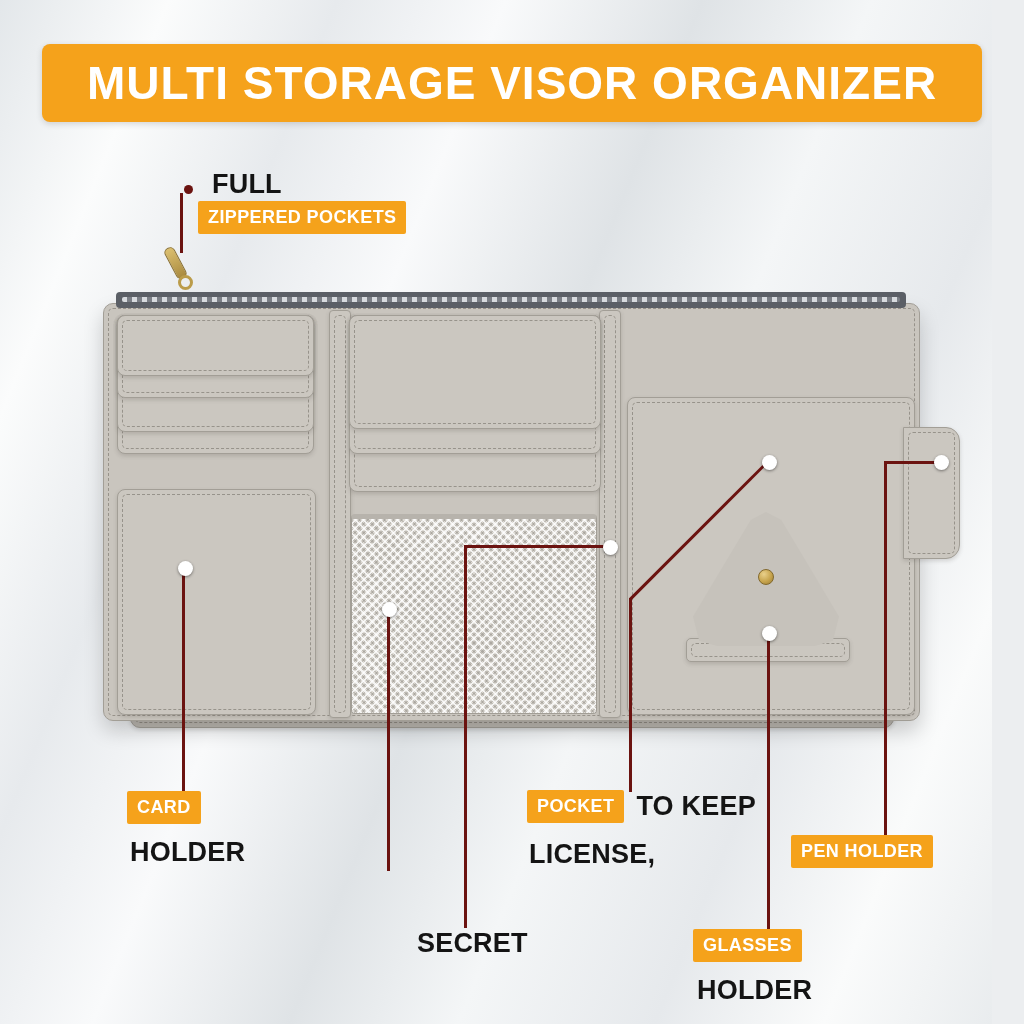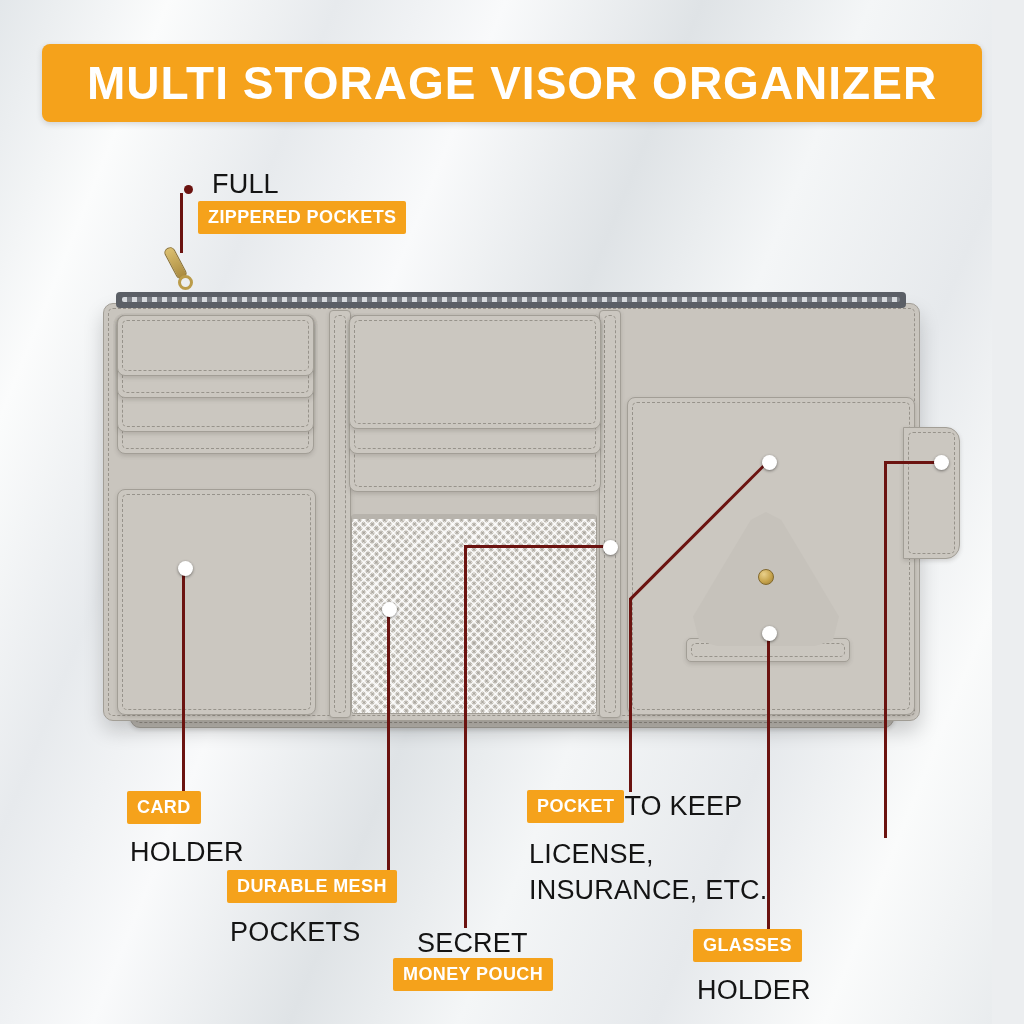--- a/index.html
+++ b/index.html
@@ -78,28 +78,28 @@
   
   .cl{ position:absolute; background:#6b1310; z-index:5; }
   .cl-dot{ position:absolute; width:9px; height:9px; border-radius:50%; background:#6b1310; z-index:5; }
   .dot{
     position:absolute; width:15px; height:15px; border-radius:50%; background:#ffffff;
     box-shadow:0 1px 3px rgba(0,0,0,.45); z-index:6;
   }
 
   
   .pos{ position:absolute; z-index:7; }
-  .row{ display:flex; align-items:center; }
+  .row{ display:flex; align-items:center; gap:12px; }
   .badge{
     display:inline-block; background:#F5A21B; color:#ffffff; font-weight:800;
     font-size:18px; line-height:1; padding:7px 10px 8px; letter-spacing:.4px;
     white-space:nowrap; border-radius:2px;
   }
   .plain{
-    display:inline-block; color:#141414; font-size:27px; font-weight:400;
+    display:inline-block; color:#141414; font-size:27px; font-weight:700;
     letter-spacing:.2px; white-space:nowrap; line-height:1.2;
   }
 </style>
 </head>
 <body>
 
 <div class="stage">
 
   <div class="banner">
     <h1>MULTI STORAGE VISOR ORGANIZER</h1>
@@ -171,46 +171,37 @@
     <span class="badge">ZIPPERED POCKETS</span>
   </div>
 
   <div class="pos" style="left:127px; top:791px;text-decoration:underline;">
     <span class="badge">CARD</span>
   </div>
   <div class="pos" style="left:130px; top:836px;">
     <span class="plain">HOLDER</span>
   </div>
 
-  <div class="pos" style="left:227px; top:870px;">
-    <span class="badge">DURABLE MESH</span>
-  </div>
-  <div class="pos" style="left:230px; top:916px;">
-    <span class="plain">POCKETS</span>
-  </div>
 
   <div class="pos" style="left:401px; top:927px;margin-left:16px;">
     <span class="plain">SECRET</span>
-  </div>
-  <div class="pos" style="left:393px; top:958px;">
-    <span class="badge">MONEY POUCH</span>
   </div>
 
   <div class="pos row" style="left:527px; top:790px;">
     <span class="badge">POCKET</span>
     <span class="plain">TO KEEP</span>
   </div>
   <div class="pos" style="left:529px; top:838px;">
     <span class="plain">LICENSE,</span>
   </div>
-  <div class="pos" style="left:529px; top:874px;">
-    <span class="plain">INSURANCE, ETC.</span>
-  </div>
 
   <div class="pos" style="left:693px; top:929px;border-radius:18px;">
     <span class="badge">GLASSES</span>
   </div>
   <div class="pos" style="left:697px; top:974px;">
     <span class="plain">HOLDER</span>
   </div>
 
+  <div class="pos" style="left:791px; top:835px;">
+    <span class="badge">PEN HOLDER</span>
+  </div>
 
 </div>
 
 </body></html>

